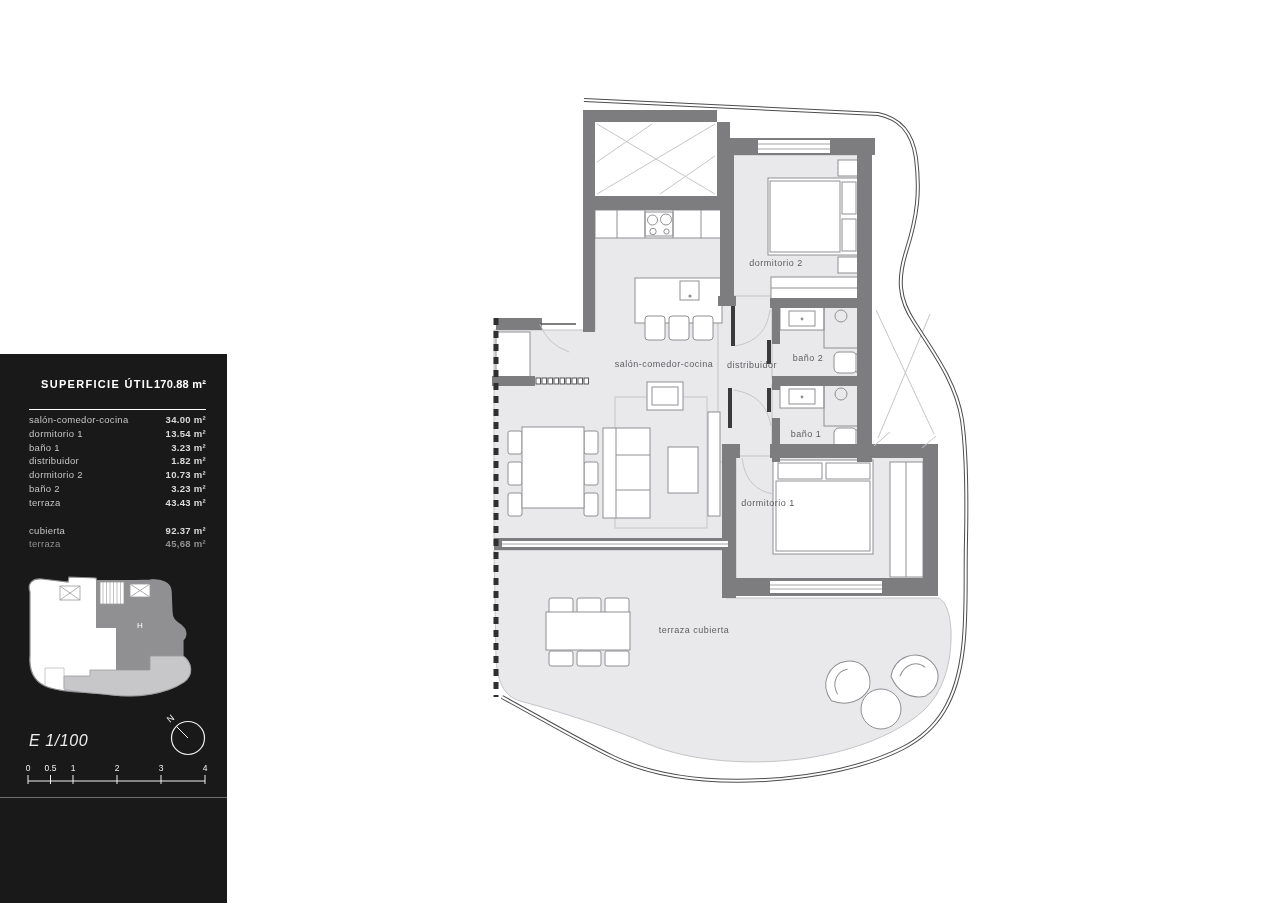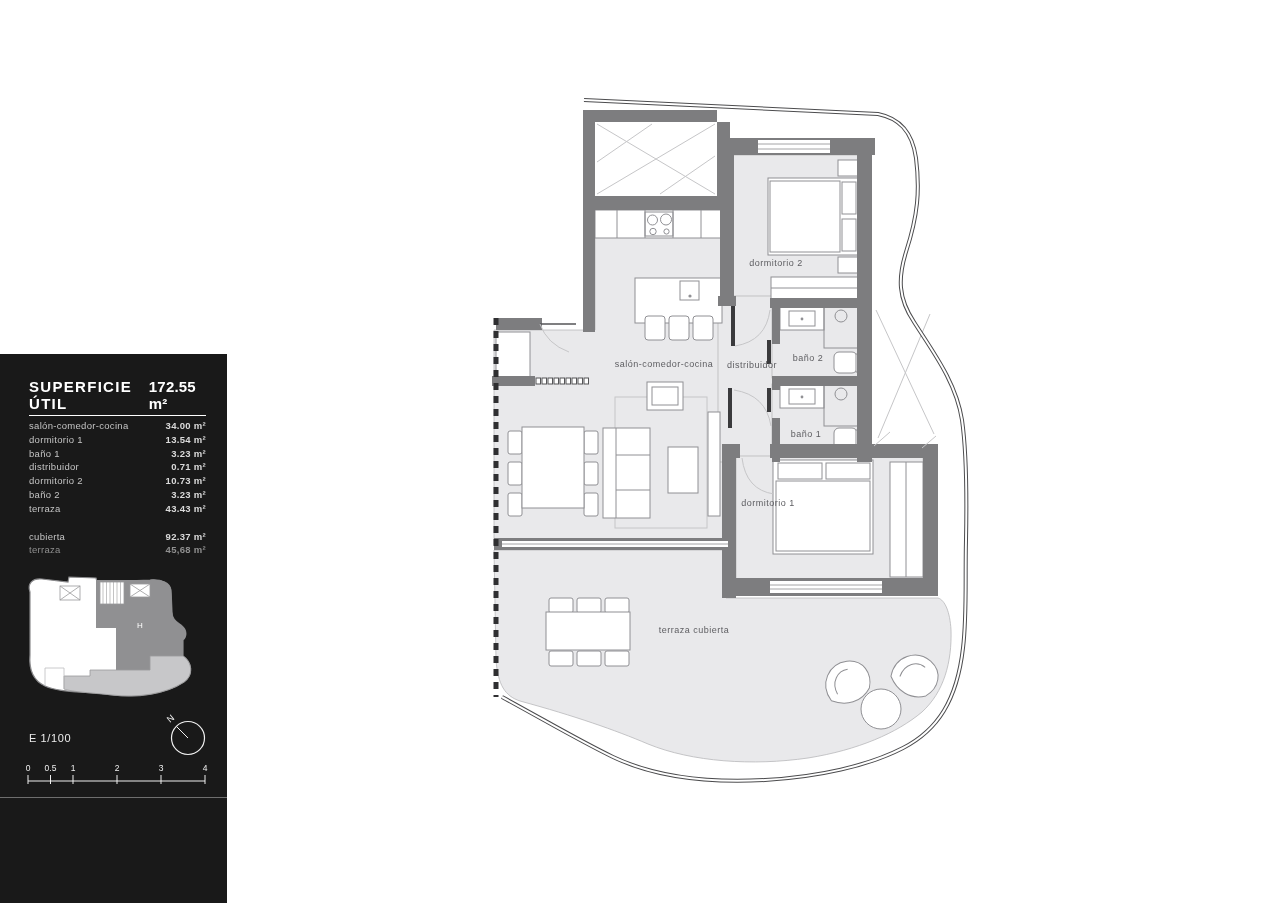--- a/index.html
+++ b/index.html
@@ -7,26 +7,26 @@
   .stage{position:relative;width:1280px;height:905px;background:#fff;}
 
   
   .panel{position:absolute;left:0;top:354px;width:227px;height:549px;background:#191919;}
   .panel .sep{position:absolute;left:0;top:443px;width:227px;height:1px;background:#6e6e6e;}
   .areas{position:absolute;left:29px;top:24px;width:177px;}
   .arow{display:flex;justify-content:space-between;align-items:baseline;
         font-size:9.5px;line-height:13.8px;color:#c4c4c4;letter-spacing:.3px;}
   .arow .val{color:#dadada;font-weight:bold;}
   .arow.dim{color:#8f8f8f;} .arow.dim .val{color:#8f8f8f;}
-  .ahead{display:flex;justify-content:center;align-items:baseline;
-         font-size:15px;font-weight:bold;color:#ffffff;letter-spacing:1.3px;
-         border-bottom:1.5px solid #ffffff;padding-bottom:3px;margin-bottom:3px;}
+  .ahead{display:flex;justify-content:flex-end;align-items:baseline;
+         font-size:11px;font-weight:bold;color:#ffffff;letter-spacing:1.3px;
+         border-bottom:1.5px solid #ffffff;padding-bottom:19px;margin-bottom:3px;}
   .ahead .val{letter-spacing:.2px;}
   .gap{height:14px;}
-  .scaletext{position:absolute;left:29px;top:378px;font-size:11px;color:#ececec;letter-spacing:.6px;}
+  .scaletext{position:absolute;left:29px;top:378px;font-size:16px;color:#ececec;letter-spacing:.6px;font-style:italic;}
   .minimap{position:absolute;left:20px;top:216px;}
   .north{position:absolute;left:160px;top:356px;}
   .scalebar{position:absolute;left:24px;top:408px;}
 
   
   .plansvg{position:absolute;left:0;top:0;}
   .wall{fill:#7d7d7f;}
   .floor{fill:#e9e9eb;stroke:#b8b8ba;stroke-width:.8;}
   .furn{fill:#ffffff;stroke:#909094;stroke-width:1;}
   .furnl{fill:none;stroke:#909094;stroke-width:1;}
@@ -42,37 +42,37 @@
 </head>
 <body>
 
 <div class="stage">
 
   <div class="panel">
     <div class="areas">
 
       <div class="ahead">
         <span>SUPERFICIE ÚTIL</span>
-        <span class="val">172.55 m²</span>
+        <span class="val">170.88 m²</span>
       </div>
       <div class="arow">
         <span>salón-comedor-cocina</span>
         <span class="val">34.00 m²</span>
       </div>
       <div class="arow">
         <span>dormitorio 1</span>
         <span class="val">13.54 m²</span>
       </div>
       <div class="arow">
         <span>baño 1</span>
         <span class="val">3.23 m²</span>
       </div>
       <div class="arow">
         <span>distribuidor</span>
-        <span class="val">0.71 m²</span>
+        <span class="val">1.82 m²</span>
       </div>
       <div class="arow">
         <span>dormitorio 2</span>
         <span class="val">10.73 m²</span>
       </div>
       <div class="arow">
         <span>baño 2</span>
         <span class="val">3.23 m²</span>
       </div>
       <div class="arow">

